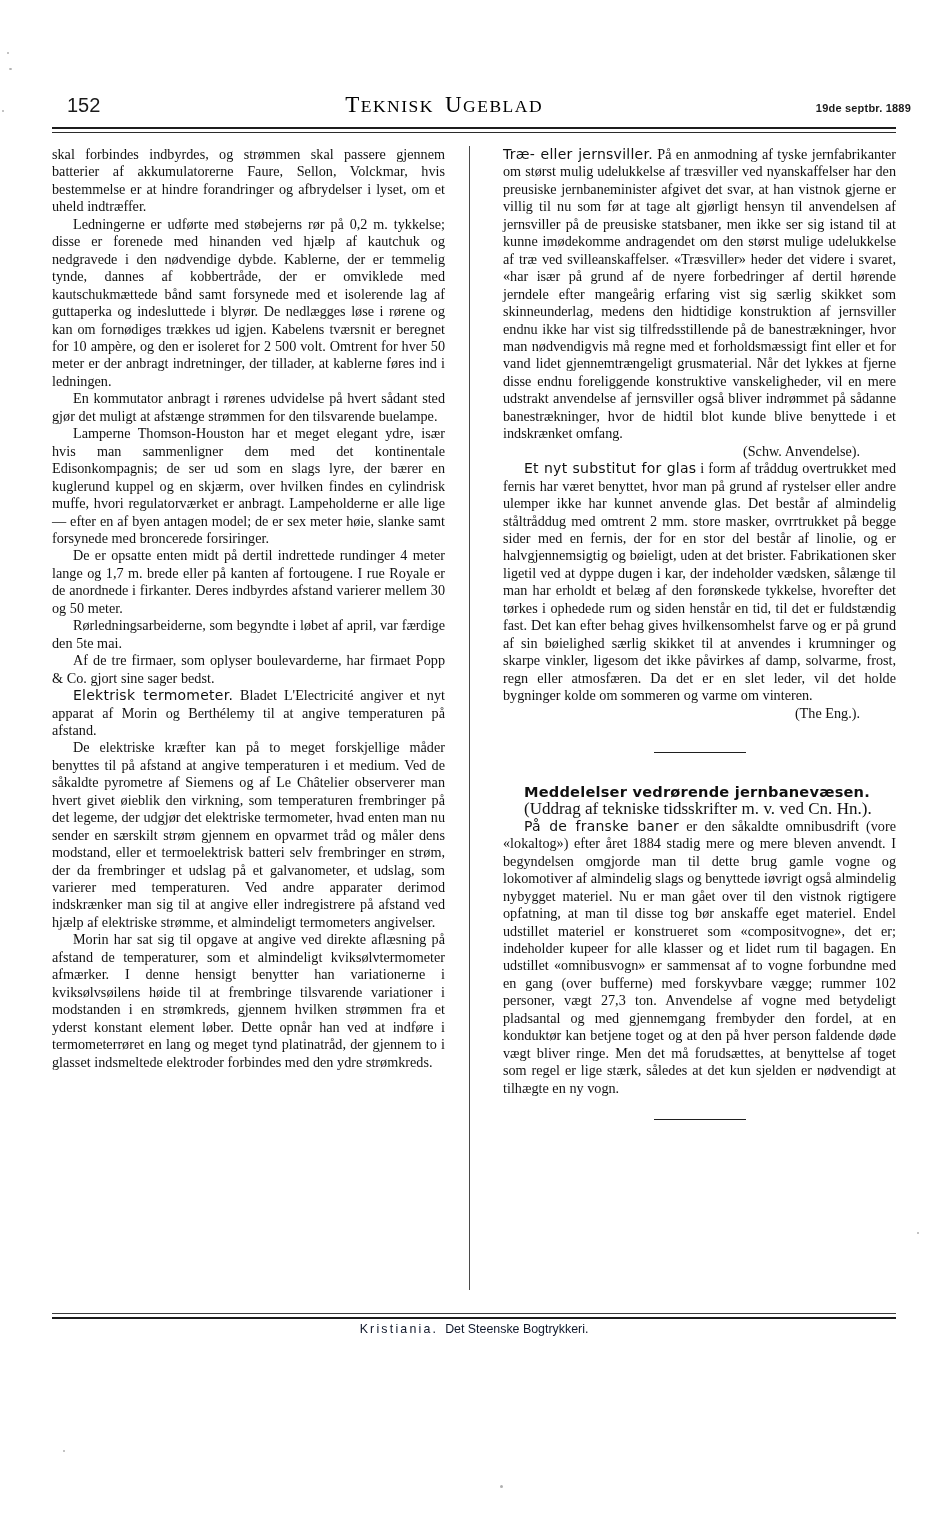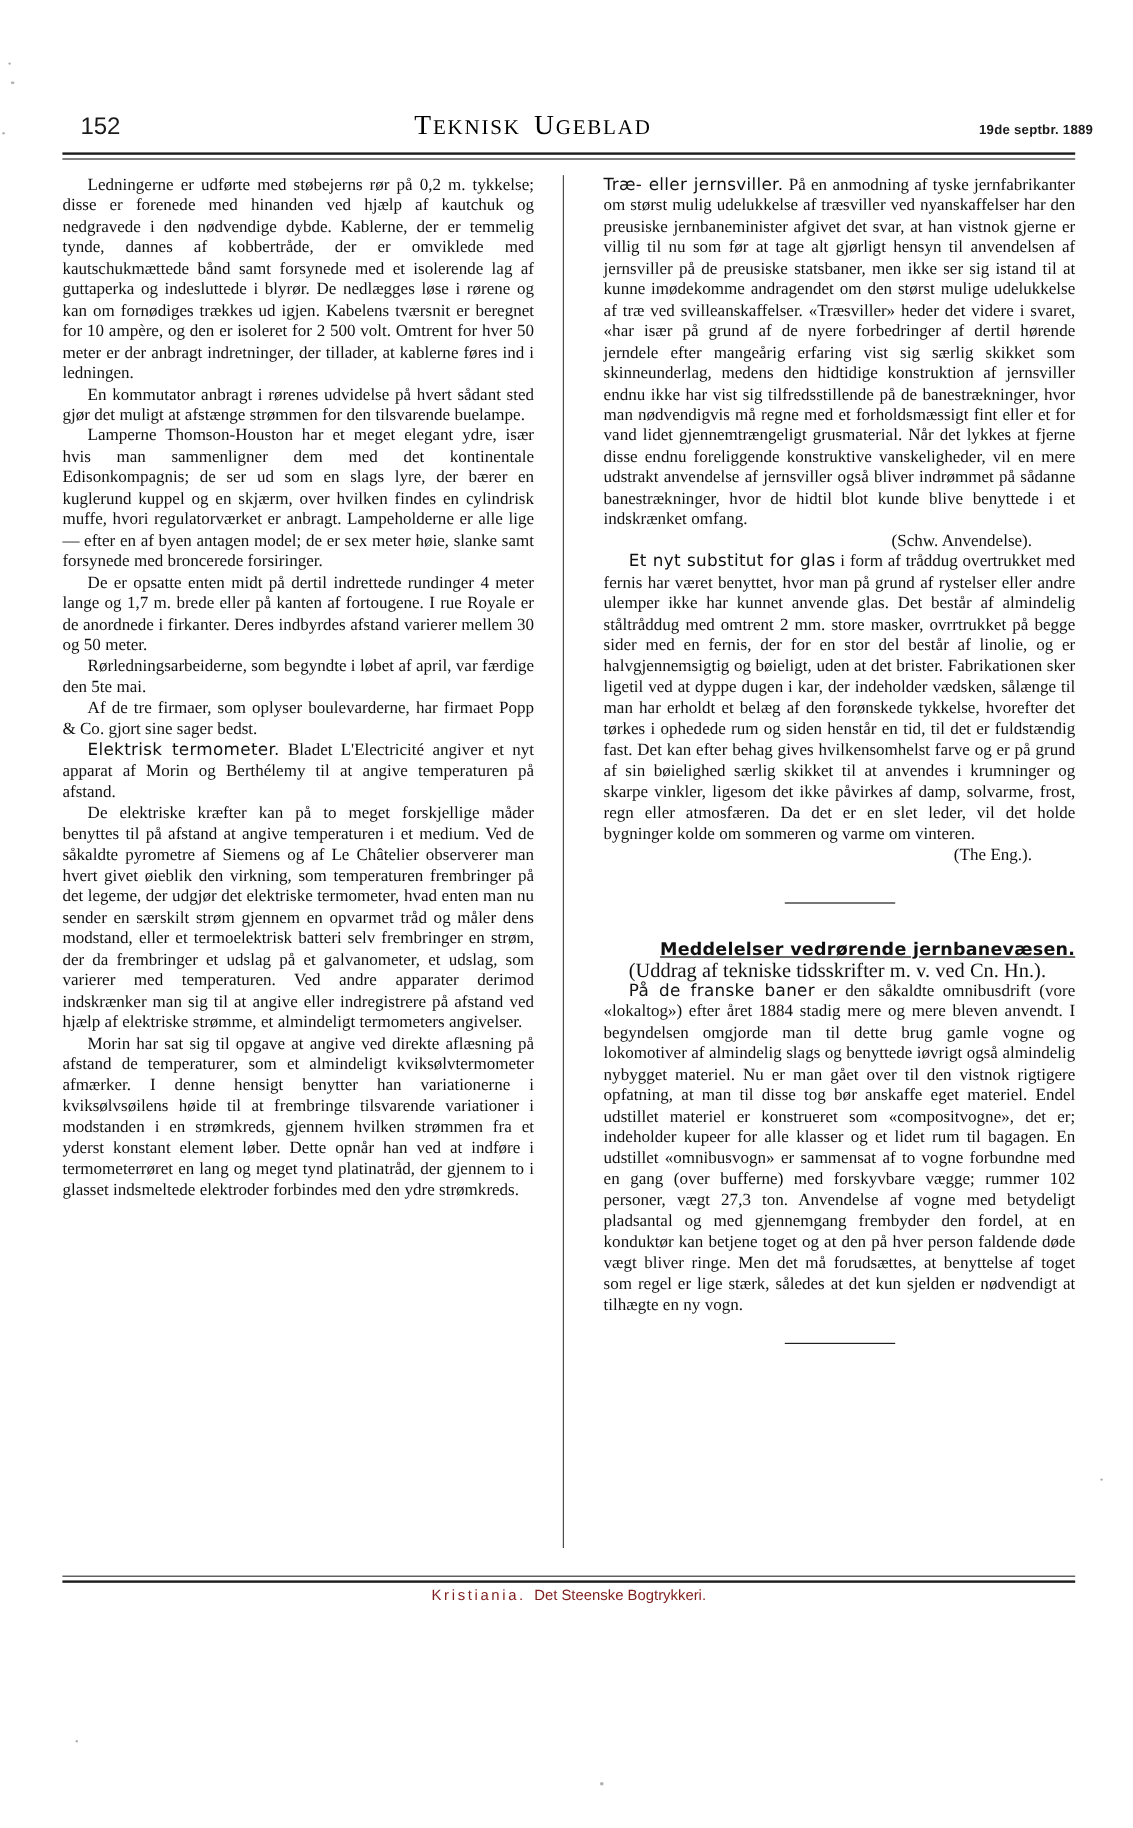--- a/index.html
+++ b/index.html
@@ -124,28 +124,27 @@
   
   .mini-rule {
     width: 92px;
     height: 0;
     border-top: 1.7px solid #1f1f1f;
     margin: 22px auto 24px auto;
   }
   .mini-rule.tall { margin: 30px auto 30px auto; }
 
   .section-title {
-    text-align: right;
+    text-align: left;
     font-family: "DejaVu Sans", "Liberation Sans", sans-serif;
     font-weight: bold;
     font-size: 14.6px;
     letter-spacing: 0.2px;
     margin: 0 0 16px 0;
     text-indent: 0;
-    text-decoration: underline;
   }
   .section-sub {
     text-align: left;
     font-size: 17px;
     text-indent: 0;
     margin: 0 0 17px 0;
   }
 
   
   .foot-rule {
@@ -165,21 +164,21 @@
     border-top: 0.9px solid #3a3a3a;
   }
   .colophon {
     position: absolute;
     left: 52px;
     top: 1322px;
     width: 844px;
     text-align: center;
     font-family: "Liberation Sans", "DejaVu Sans", sans-serif;
     font-size: 12.4px;
-    color: #7f1d1d;
+    color: #0f172a;
   }
   .colophon .spaced { letter-spacing: 2.2px; }
 
   
   .speck {
     position: absolute;
     background: #6d6d6d;
     border-radius: 50%;
     opacity: .55;
   }
@@ -195,20 +194,21 @@
     <div class="issue-date">19de septbr. 1889</div>
   </div>
   <div class="head-rule"></div>
   <div class="head-rule-2"></div>
 
   <div class="col-rule"></div>
 
   <div class="columns">
 
     <div class="col">
+      <p class="first">skal forbindes indbyrdes, og strømmen skal passere gjennem batterier af akkumulatorerne Faure, Sellon, Volckmar, hvis bestemmelse er at hindre forandringer og afbrydelser i lyset, om et uheld indtræffer.</p>
       <p>Ledningerne er udførte med støbejerns rør på 0,2 m. tykkelse; disse er forenede med hinanden ved hjælp af kautchuk og nedgravede i den nødvendige dybde. Kablerne, der er temmelig tynde, dannes af kobbertråde, der er omviklede med kautschukmættede bånd samt forsynede med et isolerende lag af guttaperka og indesluttede i blyrør. De nedlægges løse i rørene og kan om fornødiges trækkes ud igjen. Kabelens tværsnit er beregnet for 10 ampère, og den er isoleret for 2 500 volt. Omtrent for hver 50 meter er der anbragt indretninger, der tillader, at kablerne føres ind i ledningen.</p>
       <p>En kommutator anbragt i rørenes udvidelse på hvert sådant sted gjør det muligt at afstænge strømmen for den tilsvarende buelampe.</p>
       <p>Lamperne Thomson-Houston har et meget elegant ydre, især hvis man sammenligner dem med det kontinentale Edisonkompagnis; de ser ud som en slags lyre, der bærer en kuglerund kuppel og en skjærm, over hvilken findes en cylindrisk muffe, hvori regulatorværket er anbragt. Lampeholderne er alle lige — efter en af byen antagen model; de er sex meter høie, slanke samt forsynede med broncerede forsiringer.</p>
       <p>De er opsatte enten midt på dertil indrettede rundinger 4 meter lange og 1,7 m. brede eller på kanten af fortougene. I rue Royale er de anordnede i firkanter. Deres indbyrdes afstand varierer mellem 30 og 50 meter.</p>
       <p>Rørledningsarbeiderne, som begyndte i løbet af april, var færdige den 5te mai.</p>
       <p>Af de tre firmaer, som oplyser boulevarderne, har firmaet Popp &amp; Co. gjort sine sager bedst.</p>
 
       <p><span class="runin">Elektrisk termometer.</span><span> Bladet L'Electricité angiver et nyt apparat af Morin og Berthélemy til at angive temperaturen på afstand.</span></p>
       <p>De elektriske kræfter kan på to meget forskjellige måder benyttes til på afstand at angive temperaturen i et medium. Ved de såkaldte pyrometre af Siemens og af Le Châtelier observerer man hvert givet øieblik den virkning, som temperaturen frembringer på det legeme, der udgjør det elektriske termometer, hvad enten man nu sender en særskilt strøm gjennem en opvarmet tråd og måler dens modstand, eller et termoelektrisk batteri selv frembringer en strøm, der da frembringer et udslag på et galvanometer, et udslag, som varierer med temperaturen. Ved andre apparater derimod indskrænker man sig til at angive eller indregistrere på afstand ved hjælp af elektriske strømme, et almindeligt termometers angivelser.</p>
       <p>Morin har sat sig til opgave at angive ved direkte aflæsning på afstand de temperaturer, som et almindeligt kviksølvtermometer afmærker. I denne hensigt benytter han variationerne i kviksølvsøilens høide til at frembringe tilsvarende variationer i modstanden i en strømkreds, gjennem hvilken strømmen fra et yderst konstant element løber. Dette opnår han ved at indføre i termometerrøret en lang og meget tynd platinatråd, der gjennem to i glasset indsmeltede elektroder forbindes med den ydre strømkreds.</p>

